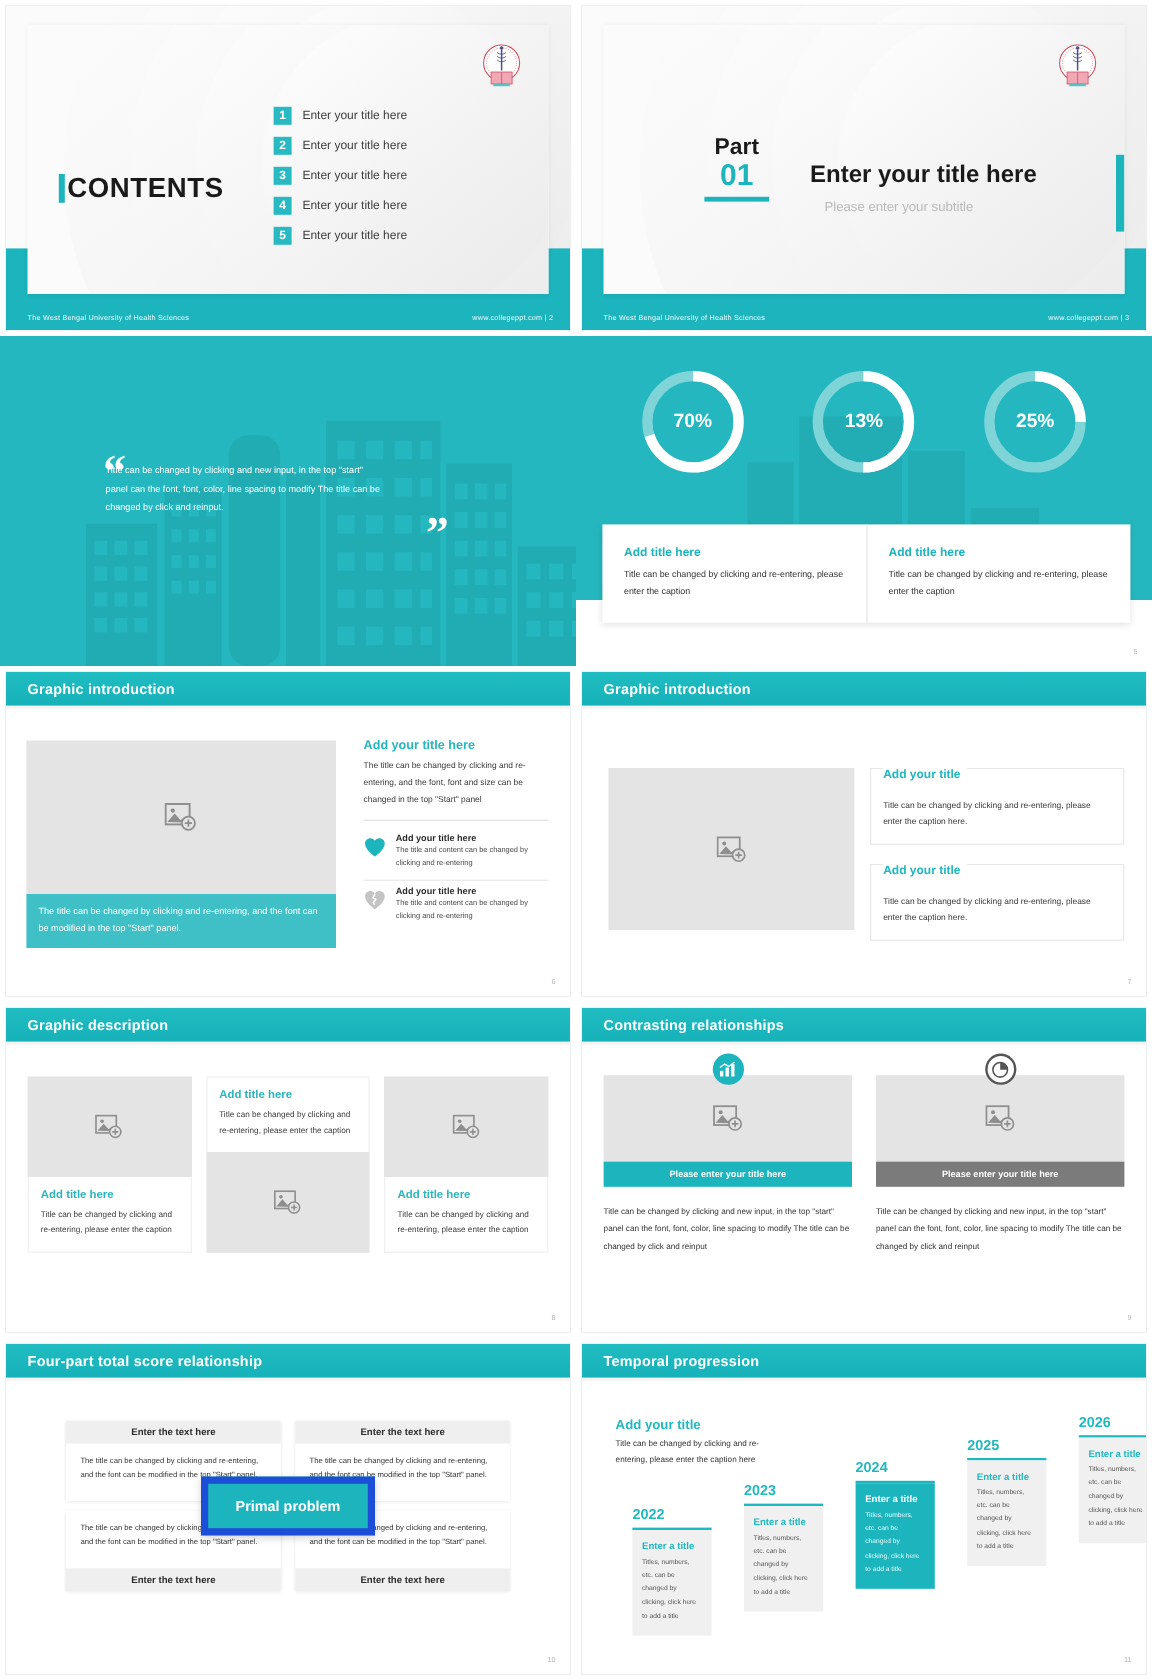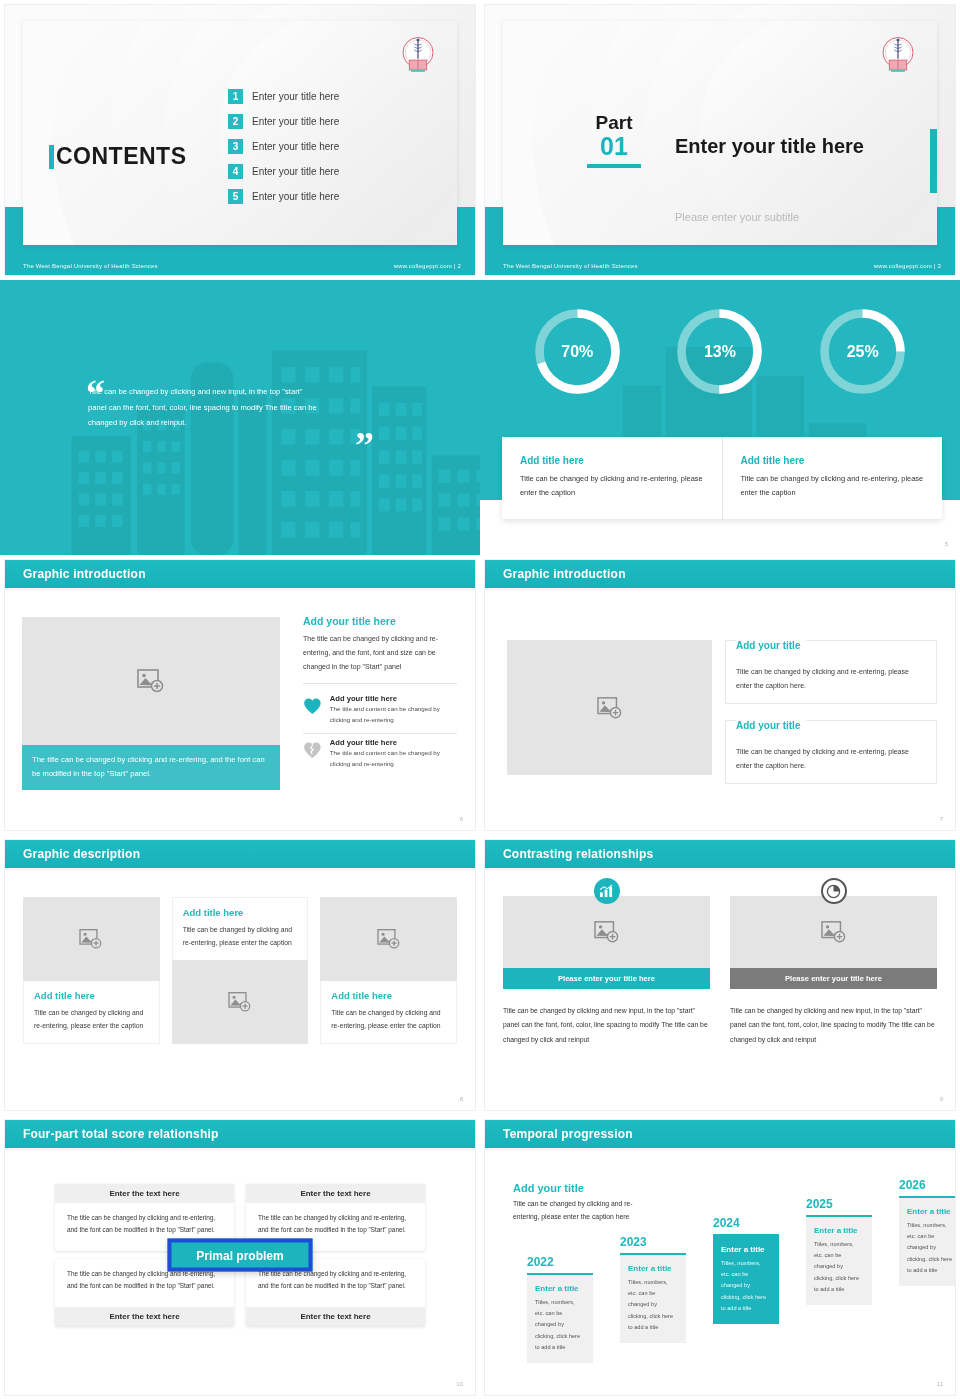--- a/index.html
+++ b/index.html
@@ -76,21 +76,21 @@
     font-size:10px; font-weight:bold; display:flex; align-items:center; justify-content:center;
   }
   .toc-lbl { font-size:10px; color:#3d3d3d; }
 
   
   .part-wrap { position:absolute; left:84px; top:92px; text-align:center; }
   .part-word { font-size:19px; font-weight:bold; color:#1a1a1a; line-height:1.05; }
   .part-num { font-size:25px; font-weight:bold; color:#1cb4bd; line-height:1.1; }
   .part-rule { width:54px; height:4px; background:#1cb4bd; margin-top:4px; }
   .part-title { position:absolute; left:172px; top:114px; font-size:20px; font-weight:bold; color:#1a1a1a; }
-  .part-sub { position:absolute; left:172px; top:146px; font-size:11px; color:#b9b9b9;margin-top:44px; }
+  .part-sub { position:absolute; left:184px; top:146px; font-size:11px; color:#b9b9b9; }
   .part-sidebar { position:absolute; right:0; top:108px; width:7px; height:64px; background:#1cb4bd; }
 
   
   .teal-full { position:absolute; inset:0; background:#25b7bf; overflow:hidden; }
   .bldg { position:absolute; bottom:0; left:0; right:0; height:78%; opacity:.12; }
   .quote-box { position:absolute; left:88px; top:104px; width:230px; }
   .qmark { font-family:"Liberation Serif",serif; color:#ffffff; font-weight:bold; line-height:.8; }
   .qmark-open { position:absolute; left:86px; top:98px; font-size:38px; }
   .qmark-close { position:absolute; left:355px; top:150px; font-size:38px; }
   .quote-text { font-size:7.6px; color:#ffffff; line-height:2.05; }
@@ -174,22 +174,22 @@
 
   
   .s10 { position:absolute; left:50px; right:50px; top:64px; }
   .s10-grid { display:grid; grid-template-columns:1fr 1fr; gap:8px 12px; }
   .s10-cell { background:#ffffff; box-shadow:0 1px 3px rgba(0,0,0,.12); }
   .s10-strip { background:#efefef; text-align:center; font-size:8px; font-weight:bold; color:#2b2b2b; padding:5px 0; }
   .s10-body { font-size:6.4px; color:#333; line-height:1.95; padding:9px 12px; min-height:48px; }
   .s10-center {
     position:absolute; left:50%; top:50%; transform:translate(-50%,-50%);
     background:#1cb4bd; color:#fff; font-size:12px; font-weight:bold;
-    width:145px; height:33px; display:flex; align-items:center; justify-content:center;
-    box-shadow:0 2px 6px rgba(0,0,0,.18); border:4px solid #1d4ed8;
+    width:145px; height:49px; display:flex; align-items:center; justify-content:center;
+    box-shadow:0 2px 6px rgba(0,0,0,.18); border:6px solid #1d4ed8;
   }
 
   
   .s11-intro { position:absolute; left:28px; top:62px; width:145px; }
   .s11-ih { color:#1fb8bf; font-size:11px; font-weight:bold; margin-bottom:4px; }
   .s11-ip { color:#333; font-size:6.8px; line-height:1.9; }
   .s11-track { position:absolute; left:18px; right:16px; bottom:22px; height:190px; }
   .s11-step { position:absolute; width:66px;margin-left:12px; }
   .s11-year { font-size:12px; font-weight:bold; color:#1fb8bf; margin-bottom:4px; }
   .s11-card { background:#f0f0f0; padding:9px 8px 10px; }

